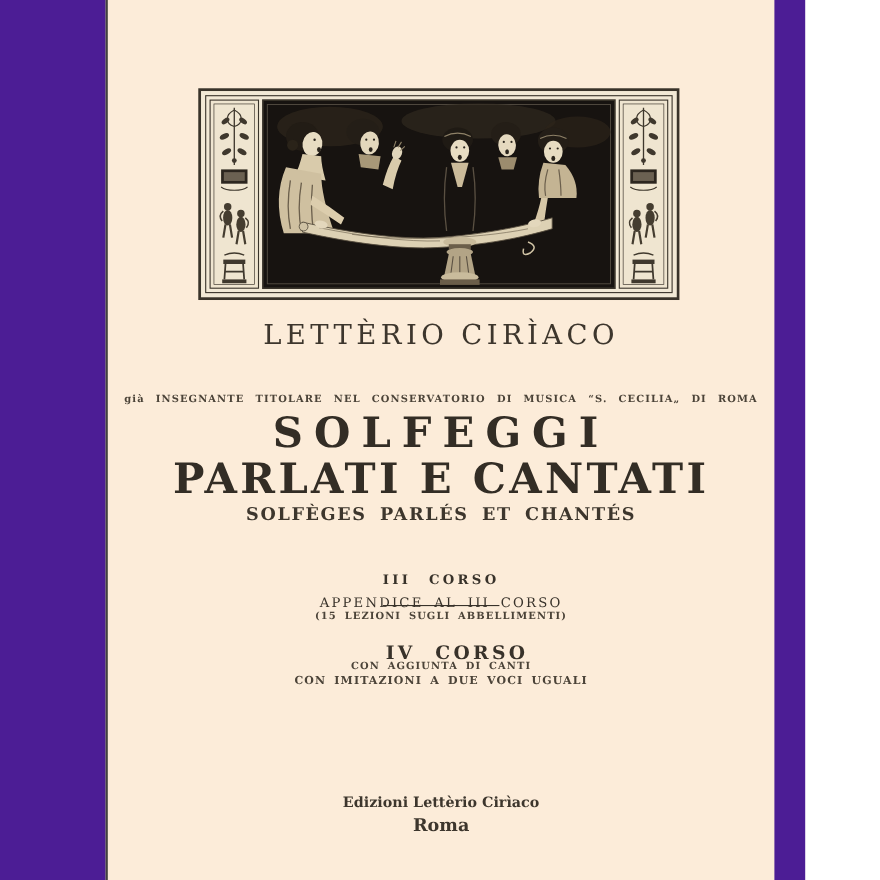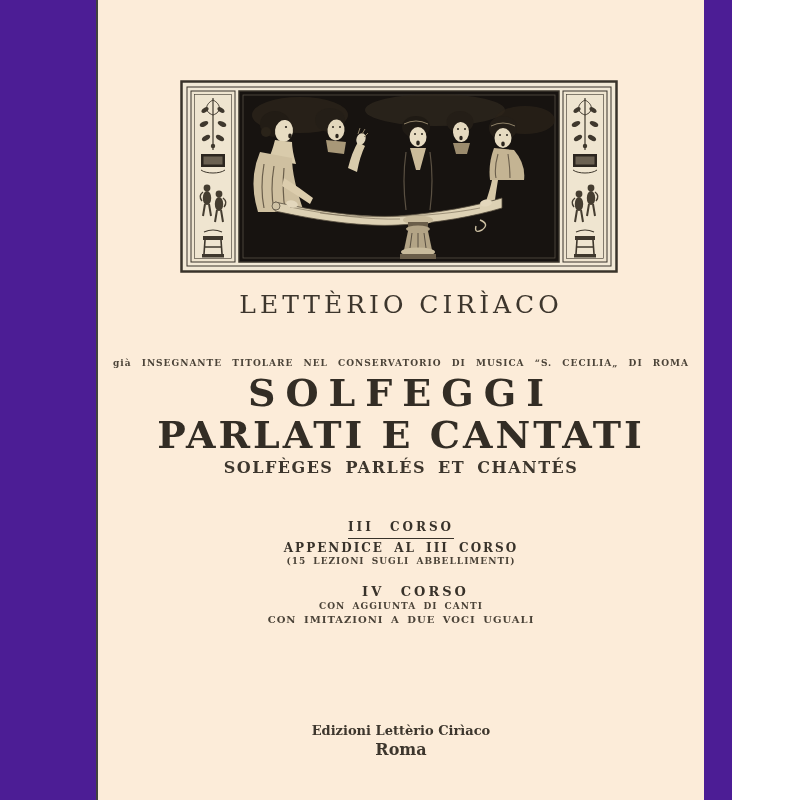--- a/index.html
+++ b/index.html
@@ -13,24 +13,24 @@
   }
   .cover > div{position:absolute;left:0;right:0;text-align:center;white-space:nowrap;}
   .plate{position:absolute;left:82px;top:80px;width:438px;height:193px;}
   .author-name{top:290px;font-size:25px;letter-spacing:4px;color:#3d362d;}
   .author-credit{top:322px;font-size:9px;font-weight:bold;letter-spacing:1px;word-spacing:6px;color:#4b4338;margin-top:36px;}
   .title-1{top:370px;font-size:38px;font-weight:bold;letter-spacing:10px;color:#332d25;}
   .title-2{top:412px;font-size:38px;font-weight:bold;letter-spacing:3px;color:#332d25;}
   .subtitle-fr{top:458px;font-size:16px;font-weight:bold;letter-spacing:1.5px;word-spacing:5px;color:#3d362d;}
   .subtitle-en{top:481px;font-size:16px;font-weight:bold;letter-spacing:1.5px;word-spacing:5px;color:#3d362d;}
   .course3-heading{top:520px;font-size:12px;font-weight:bold;letter-spacing:3px;word-spacing:9px;}
-  .course3-heading span{display:inline-block;border-bottom:1.5px solid #38322a;padding-bottom:4px;}
-  .course3-appendix{top:541px;font-size:12px;font-weight:bold;letter-spacing:2px;word-spacing:4px;}
+  .course3-heading span{display:inline-block;border-bottom:1.5px solid #38322a;padding-bottom:16px;}
+  .course3-appendix{top:541px;font-size:12px;font-weight:normal;letter-spacing:2px;word-spacing:4px;}
   .course3-note{top:556px;font-size:9px;font-weight:600;letter-spacing:1px;word-spacing:3px;color:#4b4338;}
-  .course4-heading{top:584px;font-size:13px;font-weight:bold;letter-spacing:3px;word-spacing:9px;padding-left:29px;}
+  .course4-heading{top:584px;font-size:17px;font-weight:bold;letter-spacing:3px;word-spacing:9px;padding-left:29px;}
   .course4-line1{top:601px;font-size:9px;font-weight:bold;letter-spacing:1px;word-spacing:3px;color:#4b4338;}
   .course4-line2{top:614px;font-size:10px;font-weight:bold;letter-spacing:1px;word-spacing:3px;color:#4b4338;}
   .imprint-publisher{top:723px;font-size:13px;font-weight:bold;color:#3d362d;}
   .imprint-city{top:740px;font-size:16px;font-weight:bold;color:#3d362d;}
 </style>
 </head>
 <body>
 
 <div class="page">
   <div class="cover">

